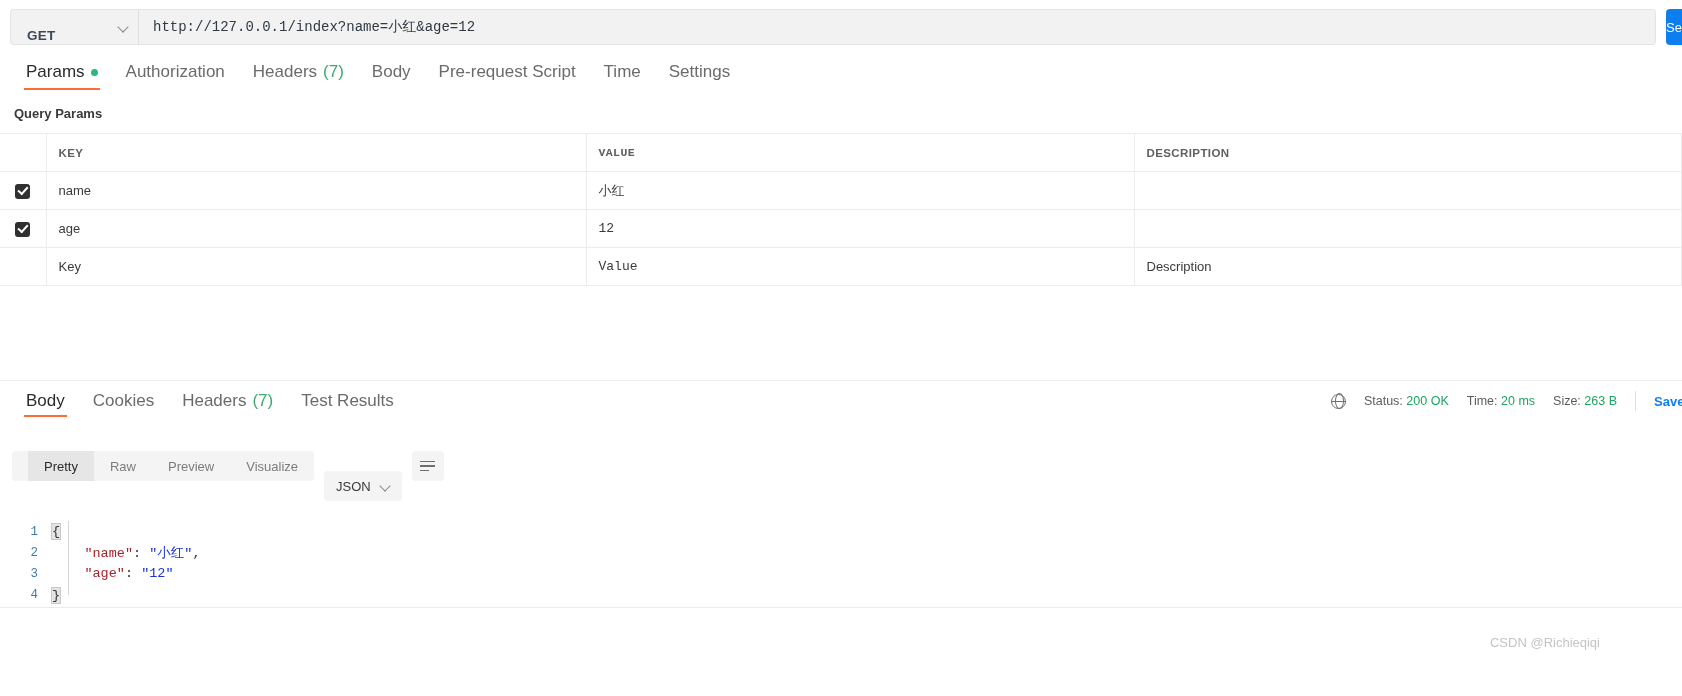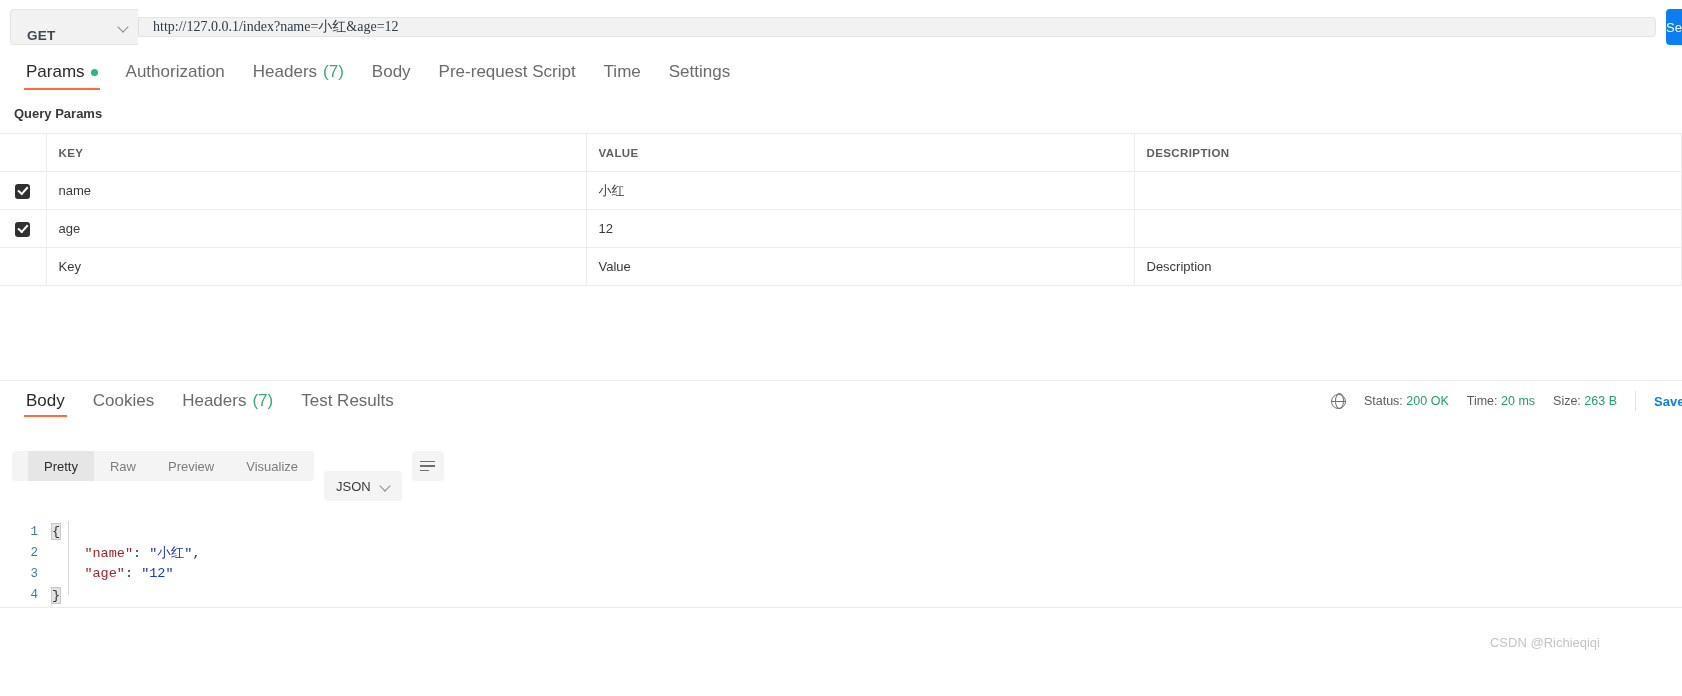--- a/index.html
+++ b/index.html
@@ -34,29 +34,29 @@
   }
   .chev { width: 9px; height: 9px; position: relative; }
   .chev::after {
     content: ""; position: absolute; left: 0; top: 0;
     width: 7px; height: 7px;
     border-right: 1.4px solid #8b8b8b;
     border-bottom: 1.4px solid #8b8b8b;
     transform: rotate(45deg);
   }
   .url-input {
-    flex: 1; height: 20px;
+    flex: 1; height: 36px;
     background: #f2f2f2;
     border: 1px solid #e4e4e4;
     border-left: 1px solid #e0e0e0;
     border-radius: 0 4px 4px 0;
     padding: 0 14px;
     font-size: 14px;
     color: #2e3a45;
-    font-family: Liberation Serif, serif;
+    font-family: Liberation Mono, monospace;
     outline: none;
   }
   .send-btn {
     width: 16px; height: 36px;
     background: #0d7ef0;
     border: none;
     border-radius: 4px 0 0 4px;
     margin-left: 10px;
     cursor: pointer;
     overflow: hidden;
@@ -114,21 +114,21 @@
     color: #3a3a3a;
   }
   table.params th {
     font-size: 11.5px;
     color: #5f5f5f;
     font-weight: bold;
     letter-spacing: .4px;
   }
   .col-check { width: 46px; padding: 0 !important; text-align: center !important; }
   .col-key   { width: 540px; }
-  .col-val   { width: 548px; }
+  .col-val   { width: 548px; font-family: Liberation Mono, monospace; }
   .cell-placeholder { color: #b3b3b3; }
 
   .chk {
     width: 15px; height: 15px;
     border-radius: 3px;
     background: #303030;
     display: inline-flex;
     align-items: center; justify-content: center;
     cursor: pointer;
     position: relative;

